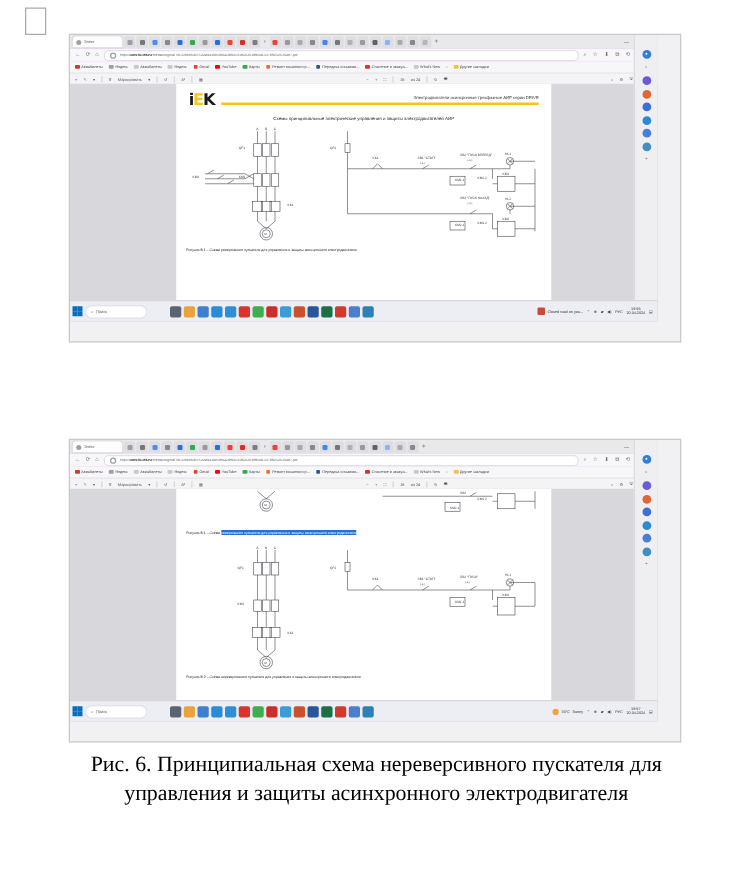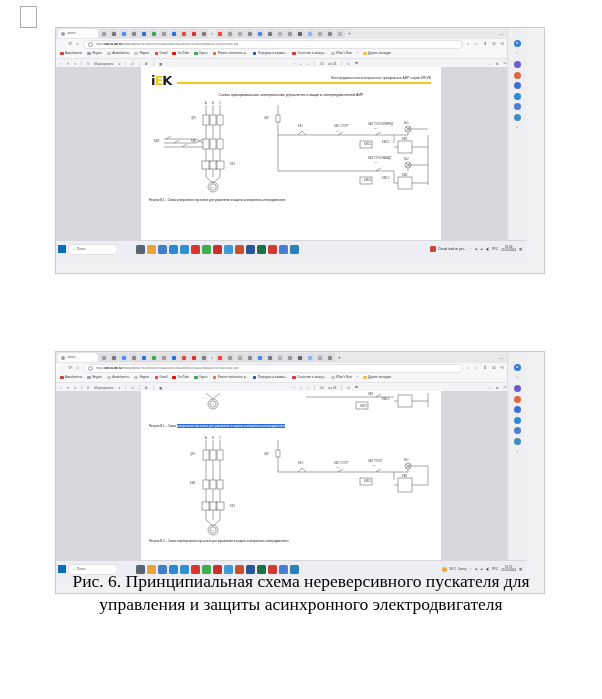--- a/index.html
+++ b/index.html
@@ -301,21 +301,21 @@
     position: absolute;
     left: 30px;
     width: 542px;
     text-align: center;
     font-family: "Liberation Serif", serif;
     font-size: 17.5px;
     line-height: 1.32;
     color: #000;
   }
   .cap1 { top: 279px; }
-  .cap2 { top: 570px; }
+  .cap2 { top: 600px; }
 </style>
 </head>
 <body>
 
 <div class="page">
 
   <div class="corner-box"></div>
 
   <div class="shot shot1">
 

